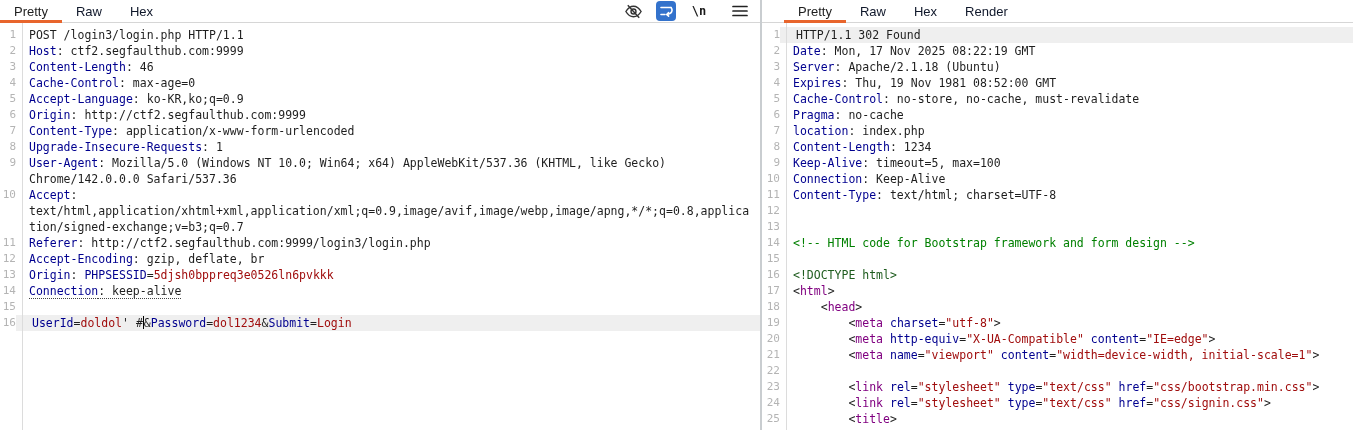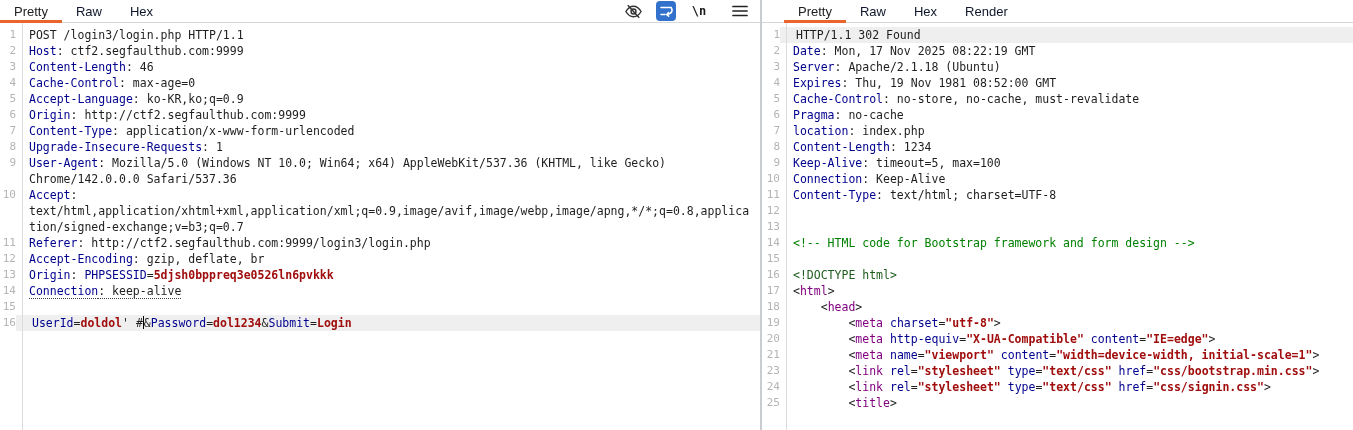--- a/index.html
+++ b/index.html
@@ -39,21 +39,21 @@
   .panel.left .gutterline{left:22px;}
   .panel.right .gutterline{left:24px;}
   .row{display:flex;height:16px;white-space:pre;}
   .lnum{flex:none;text-align:right;color:#b4b4b4;font-size:11px;}
   .panel.left .lnum{width:16px;}
   .panel.right .lnum{width:18px;}
   .ltext{flex:1;padding-left:13px;overflow:hidden;}
   .row.hl .ltext{background:var(--caret-line-highlight);padding-left:16px;}
   .tok-plain{color:#1e1e1e;}
   .tok-name{color:var(--header-name-navy);}
-  .tok-value{color:var(--value-dark-red);font-weight:bold;}
+  .tok-value{color:var(--value-dark-red);}
   .tok-comment{color:var(--comment-green);text-align:right;}
   .tok-doctype{color:var(--doctype-green);}
   .tok-tag{color:var(--tag-purple);text-align:right;}
   .tok-attr{color:var(--header-name-navy);}
   .tok-underline{border-bottom:1px dotted #444;}
   .caret{display:inline-block;width:1px;height:13px;background:#000;vertical-align:-2px;}
 </style>
 </head>
 <body>
 
@@ -157,19 +157,20 @@
         <div class="row"><span class="lnum">12</span><span class="ltext"></span></div>
         <div class="row"><span class="lnum">13</span><span class="ltext"></span></div>
         <div class="row"><span class="lnum">14</span><span class="ltext"><span class="tok-comment">&lt;!-- HTML code for Bootstrap framework and form design --&gt;</span></span></div>
         <div class="row"><span class="lnum">15</span><span class="ltext"></span></div>
         <div class="row"><span class="lnum">16</span><span class="ltext"><span class="tok-doctype">&lt;!DOCTYPE html&gt;</span></span></div>
         <div class="row"><span class="lnum">17</span><span class="ltext"><span class="tok-plain">&lt;</span><span class="tok-tag">html</span><span class="tok-plain">&gt;</span></span></div>
         <div class="row"><span class="lnum">18</span><span class="ltext"><span class="tok-plain">    &lt;</span><span class="tok-tag">head</span><span class="tok-plain">&gt;</span></span></div>
         <div class="row"><span class="lnum">19</span><span class="ltext"><span class="tok-plain">        &lt;</span><span class="tok-tag">meta</span><span class="tok-plain"> </span><span class="tok-attr">charset</span><span class="tok-plain">=</span><span class="tok-value">"utf-8"</span><span class="tok-plain">&gt;</span></span></div>
         <div class="row"><span class="lnum">20</span><span class="ltext"><span class="tok-plain">        &lt;</span><span class="tok-tag">meta</span><span class="tok-plain"> </span><span class="tok-attr">http-equiv</span><span class="tok-plain">=</span><span class="tok-value">"X-UA-Compatible"</span><span class="tok-plain"> </span><span class="tok-attr">content</span><span class="tok-plain">=</span><span class="tok-value">"IE=edge"</span><span class="tok-plain">&gt;</span></span></div>
         <div class="row"><span class="lnum">21</span><span class="ltext"><span class="tok-plain">        &lt;</span><span class="tok-tag">meta</span><span class="tok-plain"> </span><span class="tok-attr">name</span><span class="tok-plain">=</span><span class="tok-value">"viewport"</span><span class="tok-plain"> </span><span class="tok-attr">content</span><span class="tok-plain">=</span><span class="tok-value">"width=device-width, initial-scale=1"</span><span class="tok-plain">&gt;</span></span></div>
+        <div class="row"><span class="lnum">22</span><span class="ltext"></span></div>
         <div class="row"><span class="lnum">23</span><span class="ltext"><span class="tok-plain">        &lt;</span><span class="tok-tag">link</span><span class="tok-plain"> </span><span class="tok-attr">rel</span><span class="tok-plain">=</span><span class="tok-value">"stylesheet"</span><span class="tok-plain"> </span><span class="tok-attr">type</span><span class="tok-plain">=</span><span class="tok-value">"text/css"</span><span class="tok-plain"> </span><span class="tok-attr">href</span><span class="tok-plain">=</span><span class="tok-value">"css/bootstrap.min.css"</span><span class="tok-plain">&gt;</span></span></div>
         <div class="row"><span class="lnum">24</span><span class="ltext"><span class="tok-plain">        &lt;</span><span class="tok-tag">link</span><span class="tok-plain"> </span><span class="tok-attr">rel</span><span class="tok-plain">=</span><span class="tok-value">"stylesheet"</span><span class="tok-plain"> </span><span class="tok-attr">type</span><span class="tok-plain">=</span><span class="tok-value">"text/css"</span><span class="tok-plain"> </span><span class="tok-attr">href</span><span class="tok-plain">=</span><span class="tok-value">"css/signin.css"</span><span class="tok-plain">&gt;</span></span></div>
         <div class="row"><span class="lnum">25</span><span class="ltext"><span class="tok-plain">        &lt;</span><span class="tok-tag">title</span><span class="tok-plain">&gt;</span></span></div>
       </div>
   </div>
 
 </div>
 
 </body></html>

